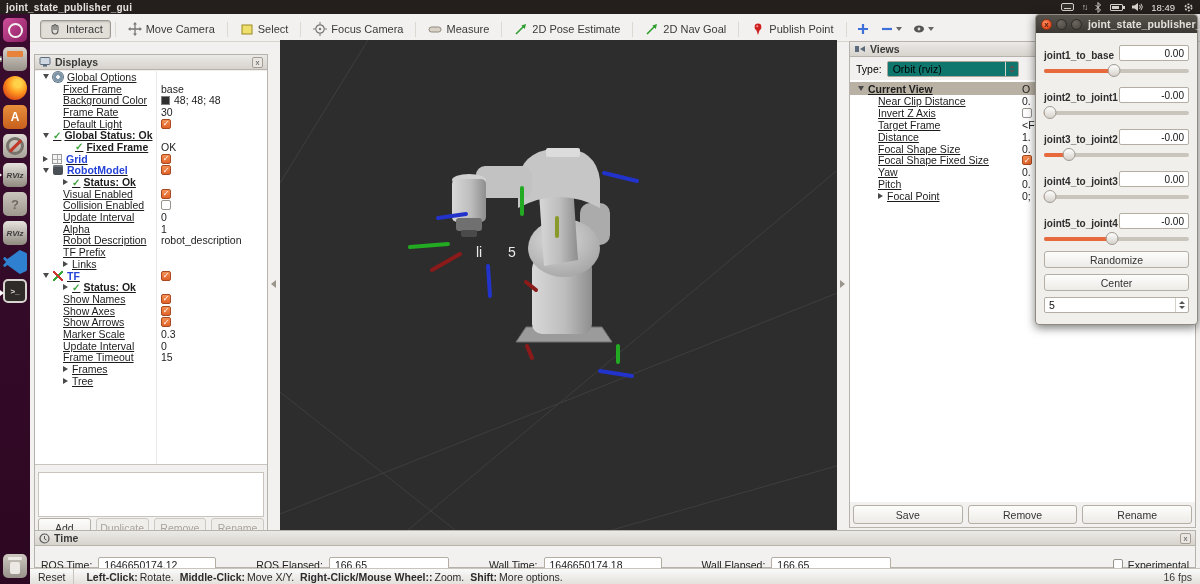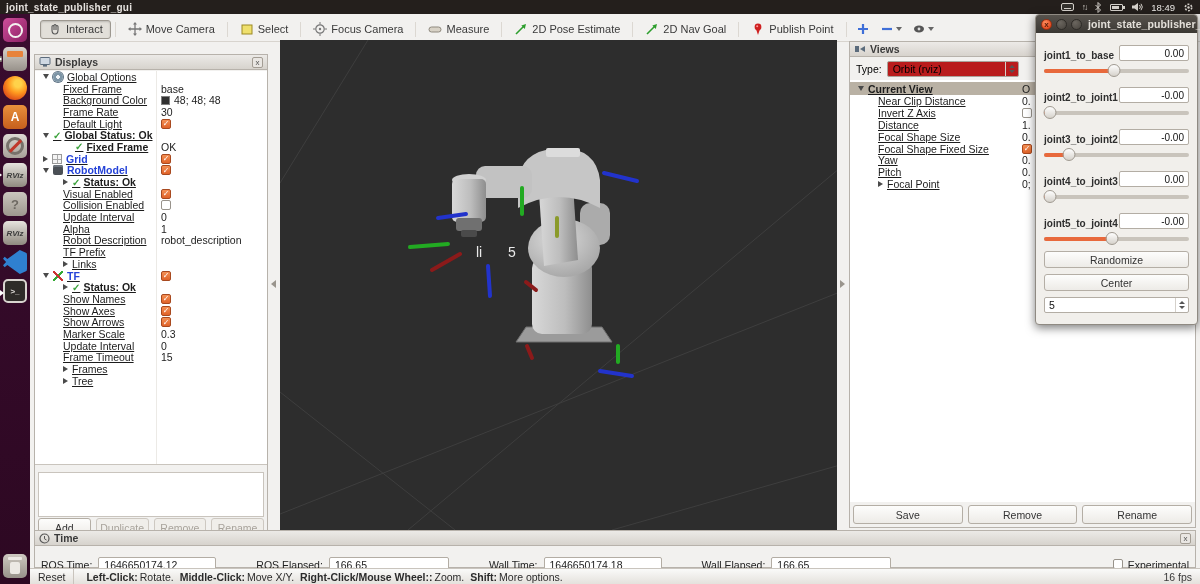--- a/index.html
+++ b/index.html
@@ -92,21 +92,21 @@
 
   
   #viewport{position:absolute;left:250px;top:26px;width:557px;height:490px;background:#2d2d2d;}
   .sparrow{position:absolute;width:0;height:0;}
   #sparrow-left{left:241px;top:266px;border-top:4px solid transparent;border-bottom:4px solid transparent;border-right:5px solid #9a958d;}
   #sparrow-right{left:810px;top:266px;border-top:4px solid transparent;border-bottom:4px solid transparent;border-left:5px solid #9a958d;}
 
   
   #views-panel{left:819px;top:27px;width:347px;height:487px;}
   .typerow{position:absolute;top:17px;left:0;right:0;height:20px;display:flex;align-items:center;font-size:10.5px;padding-left:6px;gap:5px;}
-  .combo{width:132px;height:16px;background:#b91c1c;border:1px solid #aaa49b;border-radius:2px;display:flex;align-items:center;padding-left:5px;font-size:10.5px;}
+  .combo{width:132px;height:16px;background:#0f766e;border:1px solid #aaa49b;border-radius:2px;display:flex;align-items:center;padding-left:5px;font-size:10.5px;}
   .combo .spin{margin-left:auto;width:13px;border-left:1px solid #d5d1cb;height:100%;display:flex;flex-direction:column;align-items:center;justify-content:center;gap:2px;}
   .sup{width:0;height:0;border-left:3px solid transparent;border-right:3px solid transparent;border-bottom:3.5px solid #555;}
   .sdn{width:0;height:0;border-left:3px solid transparent;border-right:3px solid transparent;border-top:3.5px solid #555;}
   #views-tree{position:absolute;top:38px;left:0;right:0;bottom:25px;background:#fff;padding-top:2px;}
   #views-tree .trow{height:11.9px;}
   #views-tree .trow.sel{height:13px;}
 
   
   #time-panel{left:4px;top:516px;width:1162px;height:38px;}
   .trow2{position:absolute;top:16px;left:6px;right:6px;height:36px;display:flex;align-items:center;gap:40px;}
@@ -567,20 +567,26 @@
             <span class="vtext">0.</span>
           </span>
         </div>
         <div class="trow ind1">
           <span class="lbl">Invert Z Axis</span>
           <span class="val">
             <span class="cb off"></span>
           </span>
         </div>
         <div class="trow ind1">
+          <span class="lbl">Target Frame</span>
+          <span class="val">
+            <span class="vtext">&lt;F</span>
+          </span>
+        </div>
+        <div class="trow ind1">
           <span class="lbl">Distance</span>
           <span class="val">
             <span class="vtext">1.</span>
           </span>
         </div>
         <div class="trow ind1">
           <span class="lbl">Focal Shape Size</span>
           <span class="val">
             <span class="vtext">0.</span>
           </span>

